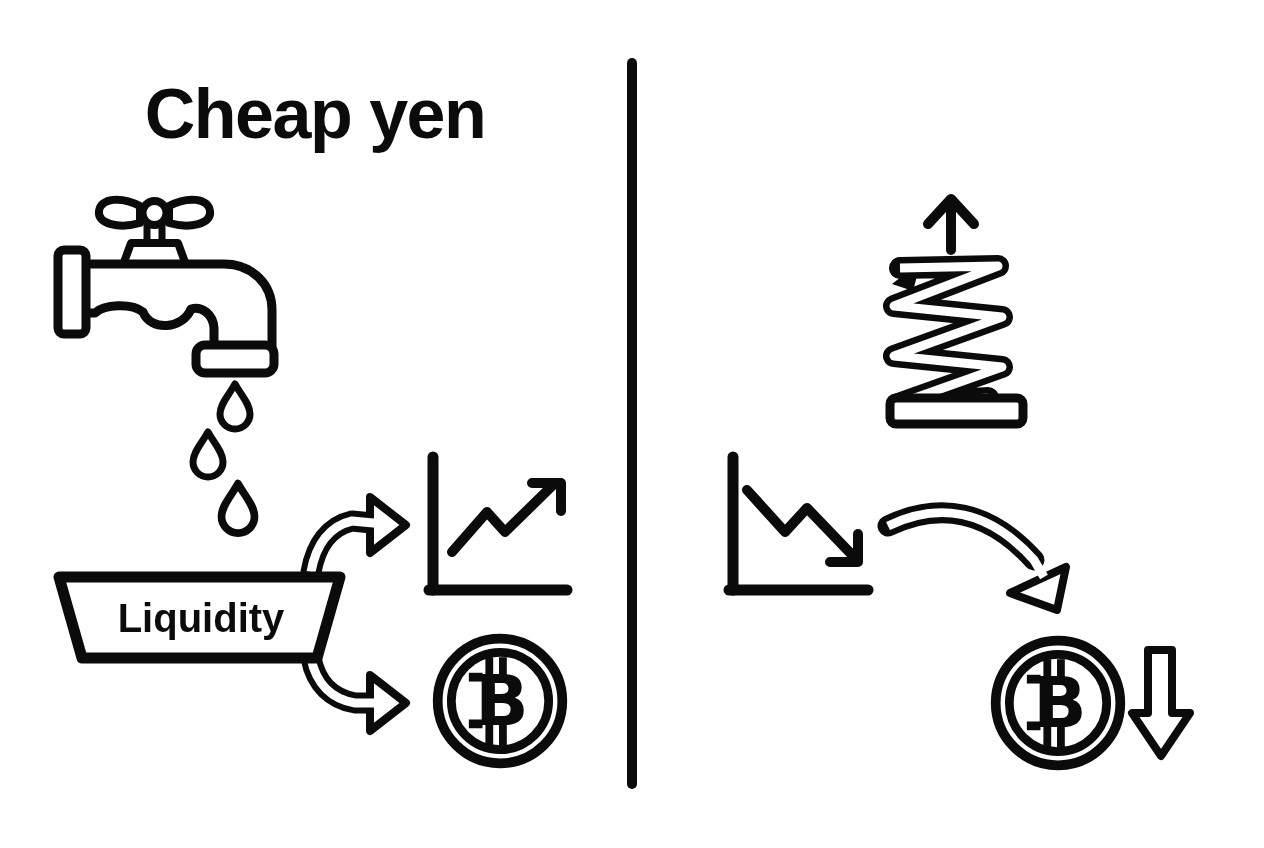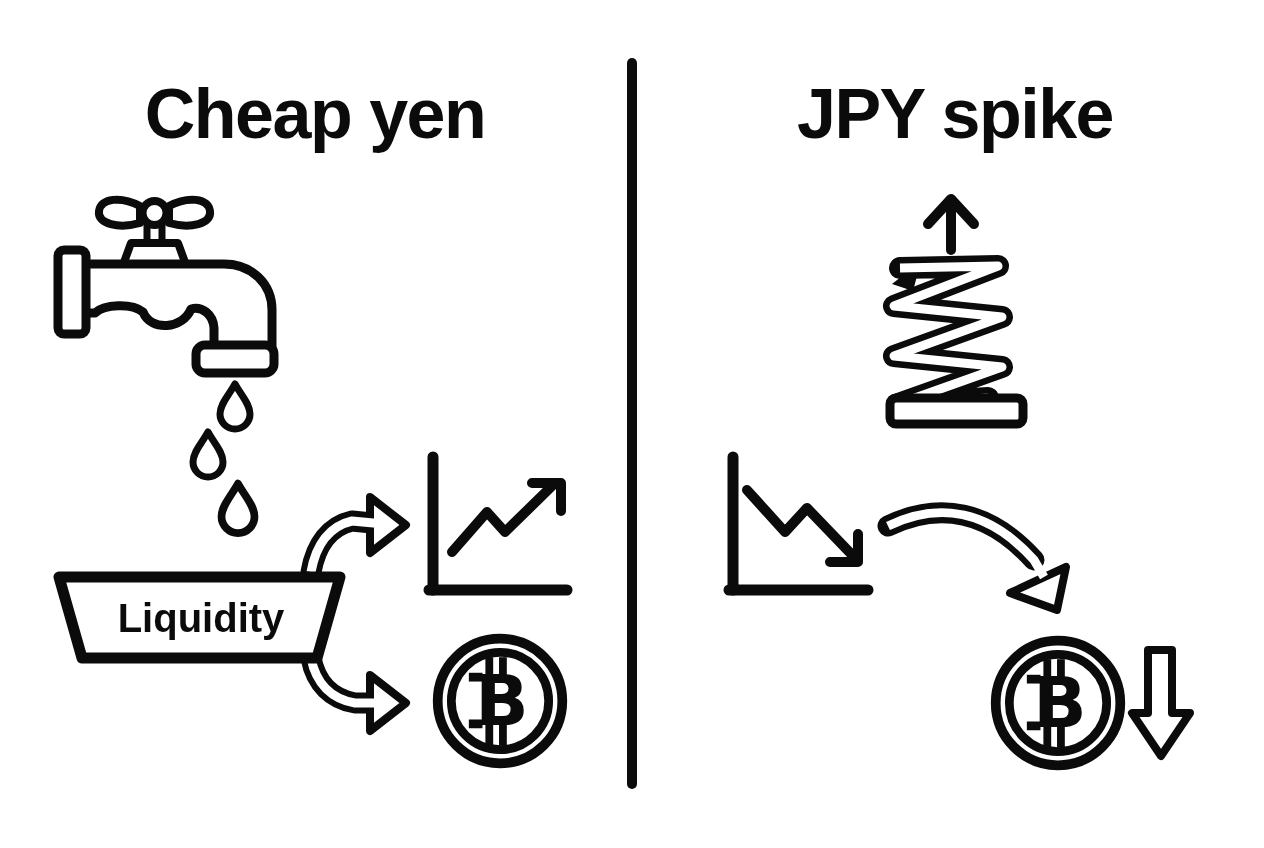--- a/index.html
+++ b/index.html
@@ -35,21 +35,20 @@
     fill:var(--ink); font-family:"DejaVu Sans","Liberation Sans",sans-serif;
     font-size:72px; font-weight:700; text-anchor:middle;
   }
 </style>
 </head>
 <body>
 
 <div id="stage">
 
   <div id="title-left" class="title">Cheap yen</div>
-  <div id="title-right" class="title">JPY spike</div>
 
   <div id="divider"></div>
 
   <svg class="abs" style="left:40px; top:185px;" width="250" height="360" viewBox="40 185 250 360">
 
     <path class="kw" stroke-width="8" d="M 140 206 C 121 196 101 198 99 211 C 97 224 119 229 140 223 Z"></path>
     <path class="kw" stroke-width="8" d="M 169 206 C 188 196 208 198 210 211 C 212 224 190 229 169 223 Z"></path>
     <rect class="kw" stroke-width="7" x="147" y="218" width="15" height="28"></rect>
     <circle class="kw" stroke-width="8" cx="154.5" cy="213" r="12"></circle>
 

